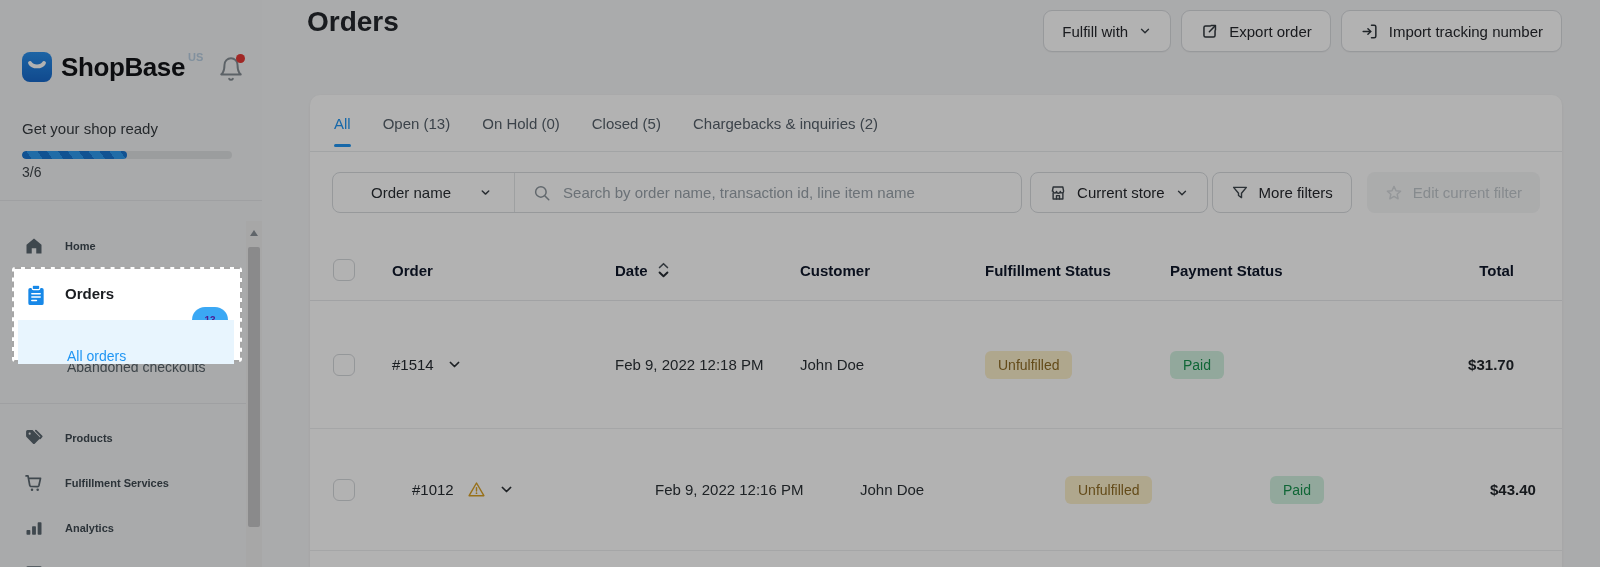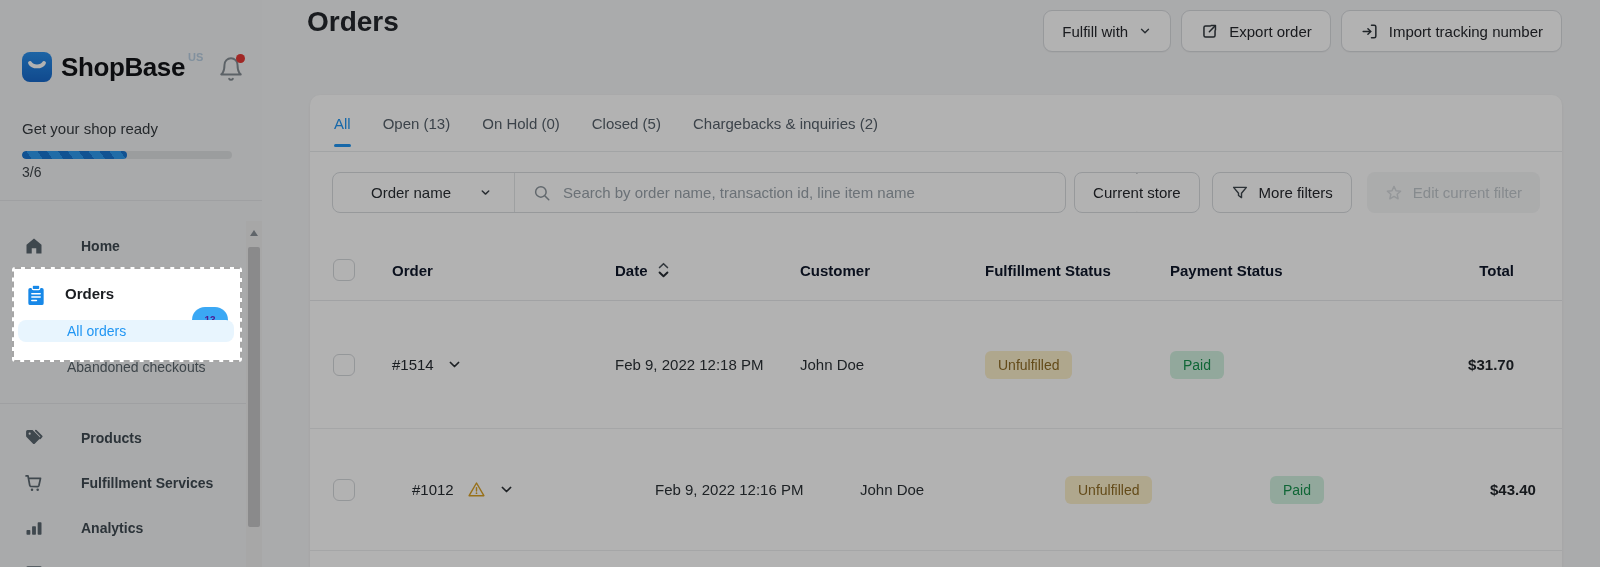--- a/index.html
+++ b/index.html
@@ -25,34 +25,34 @@
   .setup-title { position:absolute; left:22px; top:120px; font-size:15px; color:#363b40; }
   .progress-track { position:absolute; left:22px; top:151px; width:210px; height:8px; border-radius:4px; background:#dfe1e3; overflow:hidden; }
   .progress-fill { height:100%; border-radius:4px;
     background:repeating-linear-gradient(55deg, var(--progress-dark) 0 8px, var(--progress-light) 8px 17px); }
   .progress-label { position:absolute; left:22px; top:164px; font-size:14px; color:#41474c; }
 
   .sb-divider { position:absolute; left:0; width:262px; border-top:1px solid #e4e6e8; }
 
   .nav-item { position:absolute; left:0; width:246px; height:34px; display:flex; align-items:center; cursor:pointer; }
   .nav-item .nv-icon { position:absolute; left:24px; width:20px; height:20px; color:#5b6770; }
-  .nav-item .nv-label { position:absolute; left:81px; font-size:14px; font-weight:600; color:#3f4a52; white-space:nowrap; }
+  .nav-item .nv-label { position:absolute; left:65px; font-size:11px; font-weight:600; color:#3f4a52; white-space:nowrap; }
   .nav-sub { position:absolute; left:67px; font-size:14px; color:#59646b; white-space:nowrap; cursor:pointer;text-align:center; }
 
   
   .highlight-box { position:absolute; left:12px; top:267px; width:230px; height:95px;
     background:#ffffff; border:2px dashed #a6a6a6; border-radius:3px; z-index:60; }
   .hb-orders { position:relative; height:40px; margin-top:6px; cursor:pointer; }
   .hb-orders .nv-icon { position:absolute; left:12px; top:9px; width:20px; height:22px; }
   .hb-orders .nv-label { position:absolute; left:51px; top:10px; font-size:15px; font-weight:700; color:#1a1d21; }
   .orders-badge { position:absolute; right:12px; top:7px; min-width:36px; height:26px; border-radius:13px;
     background:var(--badge-blue); color:#4c1d95; font-size:10px; font-weight:700;
     display:flex; align-items:center; justify-content:center; padding:0 10px;margin-top:25px; }
-  .all-orders-pill { position:relative; margin:5px 6px 0 4px; height:22px; border-radius:8px;
-    background:#e8f5fe; display:flex; align-items:center; cursor:pointer; }
+  .all-orders-pill { position:relative; margin:5px 6px 0 4px; height:44px; border-radius:0;
+    background:#e8f5fe; display:flex; align-items:flex-end; cursor:pointer; }
   .all-orders-pill .pill-label { margin-left:49px; font-size:14px; font-weight:500; color:var(--accent); }
 
   
   .sb-scroll { position:absolute; left:246px; top:221px; width:16px; height:346px; background:#efeff0; }
   .sb-arrow { position:absolute; left:4px; top:9px; width:0; height:0;
     border-left:4px solid transparent; border-right:4px solid transparent; border-bottom:6px solid #8a9198; }
   .sb-thumb { position:absolute; left:2px; top:26px; width:12px; height:280px; background:#c6c6c8; border-radius:2px; }
 
   
   .main { position:absolute; left:262px; top:0; width:1338px; height:567px; }
@@ -79,21 +79,21 @@
   .search-cat { display:flex; align-items:center; gap:28px; padding:0 22px 0 38px; height:100%;
     border-right:1px solid #e3e5e7; font-size:15px; color:#2a2f34; cursor:pointer; white-space:nowrap; }
   .search-cat .chev { width:13px; height:13px; }
   .search-icon { width:18px; height:18px; color:#8d969d; margin-left:18px; flex:none; }
   .search-input { flex:1; border:none; outline:none; font-size:15px; color:#2a2f34; margin:0 14px 0 12px; background:transparent;
     font-family:"Liberation Sans","DejaVu Sans",sans-serif; }
   .search-input::placeholder { color:#9aa3ab; }
   .fbtn { height:41px; display:flex; align-items:center; gap:10px; padding:0 18px;
     border:1px solid #d8dbdf; border-radius:8px; background:#fff; font-size:15px; color:#26282d; cursor:pointer; white-space:nowrap; }
   .fbtn .ficon { width:18px; height:18px; color:#40484f; }
-  .btn-store { margin-right:12px;flex-direction:column; }
+  .btn-store { margin-right:4px; }
   .btn-more { margin-right:15px; }
   .btn-edit { border:none; background:#f5f6f7; color:#c1c7cc; cursor:default; }
   .btn-edit .ficon { color:#d4d8db; }
 
   .grid-row { display:grid; grid-template-columns:59px 223px 185px 185px 185px 200px 1fr;
     align-items:center; padding:0 48px 0 23px; }
   .thead { height:61px; border-bottom:1px solid #e7e9eb; font-size:15px; font-weight:700; color:#0f172a; }
   .th-date { display:flex; align-items:center; gap:9px; }
   .sort-stack { display:flex; flex-direction:column; gap:2px; }
   .sort-up { color:#4a525a; } .sort-down { color:#272d33; }

